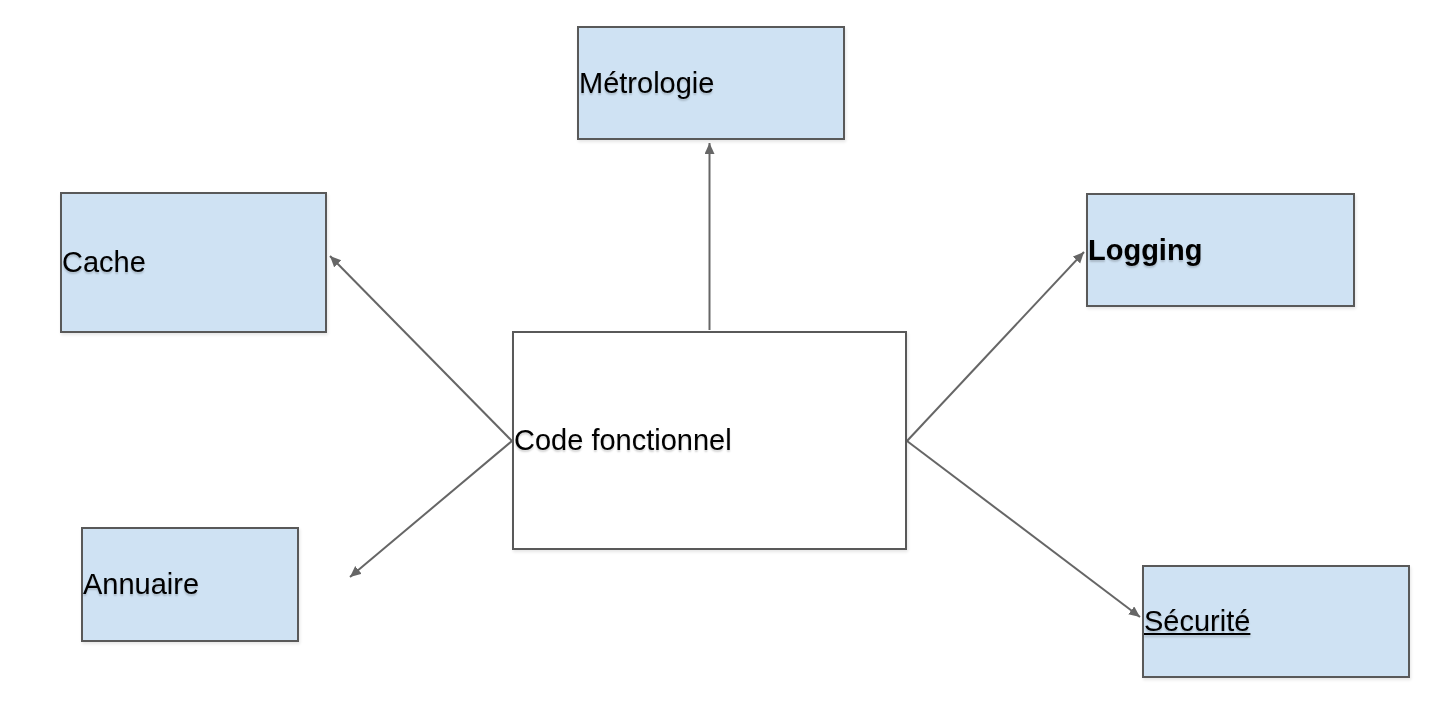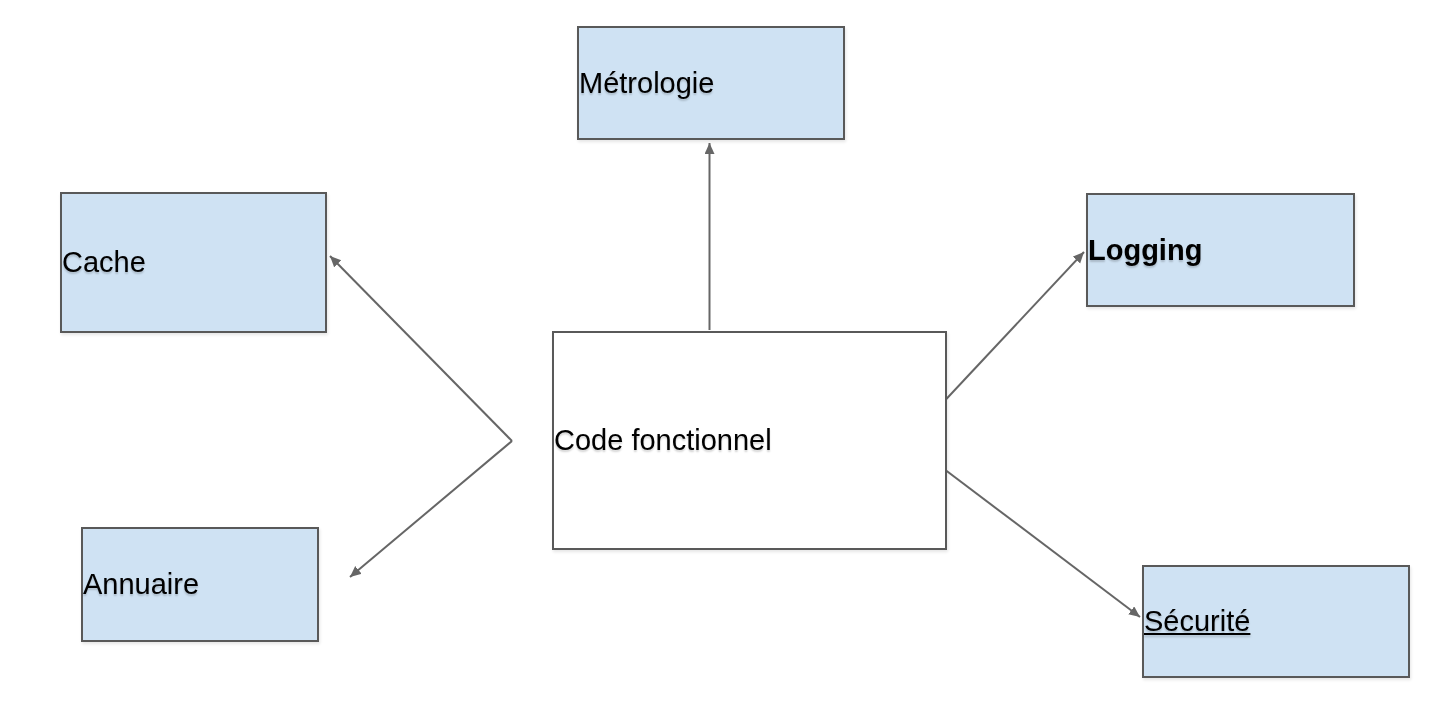--- a/index.html
+++ b/index.html
@@ -47,25 +47,25 @@
     border: 2px solid var(--node-border);
     background: var(--node-fill);
     color: var(--text-color);
     font-size: 29px;
     line-height: 1;
     text-shadow: 0 2px 2px rgba(0,0,0,0.18);
     box-shadow: 1px 2px 3px rgba(0,0,0,0.10);
   }
   .node-center {
     background: var(--center-fill);
-    left: 512px; top: 331px; width: 395px; height: 219px; margin-left: 40px;
+    left: 512px; top: 331px; width: 395px; height: 219px;
   }
   .node-metrologie { left: 577px; top: 26px;  width: 268px; height: 114px; }
   .node-cache      { left: 60px;  top: 192px; width: 267px; height: 141px; }
-  .node-annuaire   { left: 81px;  top: 527px; width: 238px; height: 115px; }
+  .node-annuaire   { left: 81px;  top: 527px; width: 218px; height: 115px; }
   .node-logging    { left: 1086px;top: 193px; width: 269px; height: 114px; font-weight: bold; }
   .node-securite   { left: 1142px;top: 565px; width: 268px; height: 113px; text-decoration: underline; }
 </style>
 </head>
 <body>
 
 <div class="canvas">
 
   <svg class="edges-layer" viewBox="0 0 1450 712" xmlns="http://www.w3.org/2000/svg" aria-hidden="true">
     <defs>

